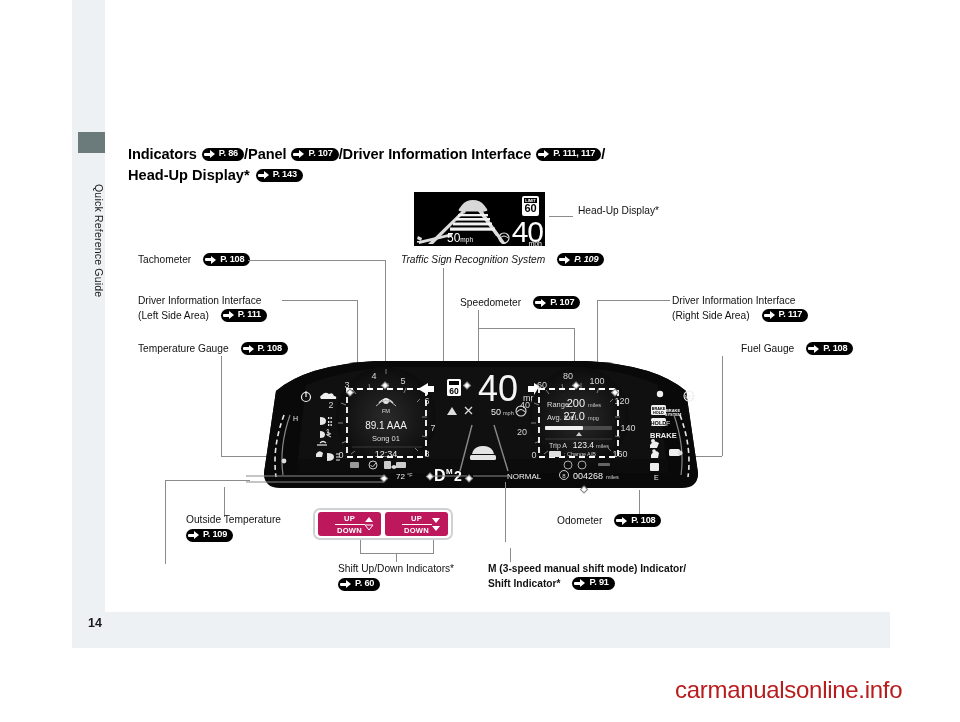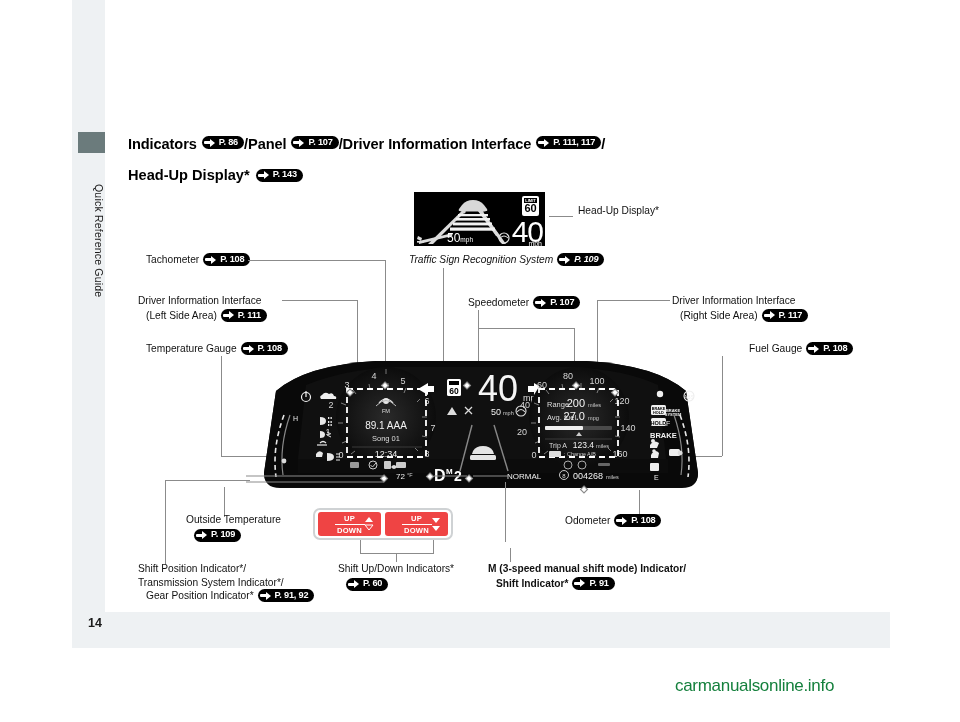--- a/index.html
+++ b/index.html
@@ -56,26 +56,26 @@
     position: absolute;
     left: 128px; top: 100px;
     font-size: 27.5px; font-weight: bold;
     color: #000;
     letter-spacing: -0.3px;
     white-space: nowrap;
     display: flex; align-items: center; gap: 7px;
   }
   .h2 {
     position: absolute;
-    left: 128px; top: 136px;
+    left: 128px; top: 146px;
     font-size: 14.6px; font-weight: bold;
     color: #000;
     letter-spacing: -0.1px;
     white-space: nowrap;
-    display: flex; 
+    display: flex; align-items: center;
   }
   .h2b {
     position: absolute;
     left: 128px; top: 167px;
     font-size: 14.6px; font-weight: bold;
     color: #000;
     white-space: nowrap;
     display: flex; align-items: center; gap: 6px;
   }
   
@@ -116,21 +116,21 @@
   }
   
   .lbl {
     position: absolute;
     font-size: 10.2px;
     color: #111;
     line-height: 13.5px;
     white-space: nowrap;
   }
   .lbl.b { font-weight: bold; }
-  .lbl .row { display: flex; align-items: center; gap: 4px; margin-left: 8px; }
+  .lbl .row { display: flex; gap: 12px; }
   
   .ln { position: absolute; background: #8b8b8b; }
   .ln.h { height: 1px; }
   .ln.v { width: 1px; }
   
   .hud {
     position: absolute;
     left: 414px; top: 192px;
     width: 131px; height: 54px;
     background: #000;
@@ -177,21 +177,21 @@
     background: #fff;
     border: 2px solid #cfd2d4;
     border-radius: 7px;
     display: flex; align-items: center; justify-content: space-between;
     padding: 3px;
     gap: 4px;
   }
   .paddle {
     flex: 1 1 0;
     height: 24px;
-    background: #ef4444;
+    background: #be185d;
     border-radius: 3px;
     display: flex; align-items: center; justify-content: center;
     position: relative;
   }
   .paddle .txt {
     color: #fff; font-size: 7.6px; font-weight: bold;
     text-align: center; line-height: 9px;
     letter-spacing: .3px;
   }
   .paddle .txt .divider {
@@ -200,21 +200,21 @@
   .paddle .tri { position: absolute; right: 7px; }
   
   .pageno {
     position: absolute;
     left: 88px; top: 616px;
     font-size: 12.5px; font-weight: bold; color: #1a1a1a;
   }
   .watermark {
     position: absolute;
     left: 675px; top: 676px;
-    font-size: 17px; color: #15803d;
+    font-size: 24px; color: #b91c1c;
     letter-spacing: -0.3px;
     font-family: "Liberation Sans", sans-serif;
   }
 </style>
 </head>
 <body>
 
 <div id="page">
 
   <div class="sheet"></div>
@@ -726,31 +726,20 @@
       </svg>
     </div>
   </div>
 
   <div class="ln v" style="left:360px; top:540px; height:13px;"></div>
   <div class="ln v" style="left:433px; top:540px; height:13px;"></div>
   <div class="ln h" style="left:360px; top:553px; width:74px;"></div>
   <div class="ln v" style="left:396px; top:553px; height:9px;"></div>
   <div class="ln v" style="left:510px; top:548px; height:14px;"></div>
 
-  <div class="lbl" style="left:138px; top:562px;">
-    <div>Shift Position Indicator*/</div>
-    <div>Transmission System Indicator*/</div>
-    <div class="row">
-      <span>Gear Position Indicator*</span>
-      <span class="pill">
-          <i class="arw"></i>
-          <span>P. 91, 92</span>
-        </span>
-    </div>
-  </div>
 
   <div class="lbl" style="left:338px; top:562px;">
     <div>Shift Up/Down Indicators*</div>
     <div class="row" style="margin-top:2px;">
       <span class="pill">
           <i class="arw"></i>
           <span>P. 60</span>
         </span>
     </div>
   </div>

